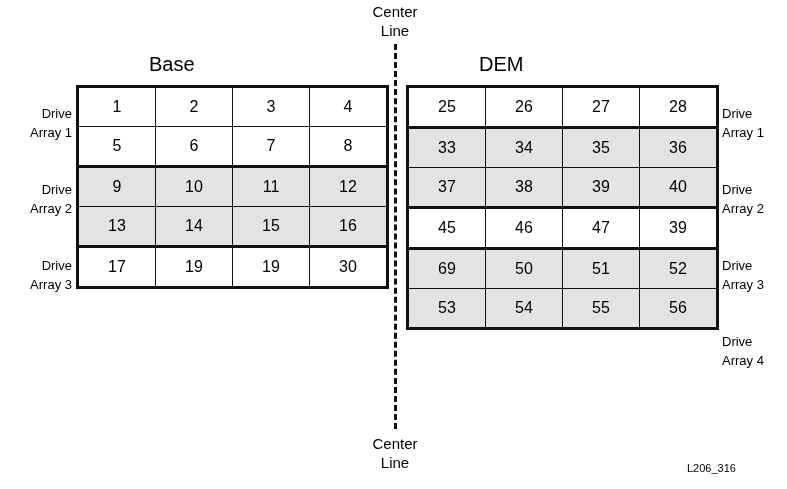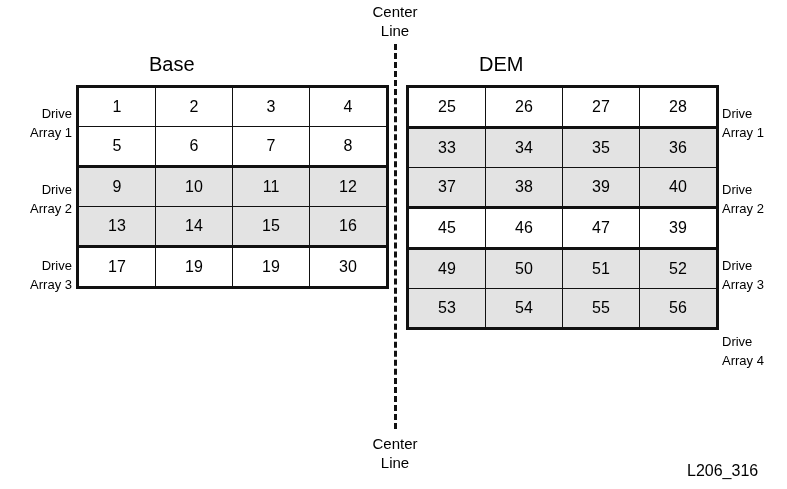--- a/index.html
+++ b/index.html
@@ -85,21 +85,21 @@
     width: 72px;
   }
   .array-label.left  { text-align: right; left: 0px; }
   .array-label.right { text-align: left;  left: 722px; }
 
   
   #figure-code {
     position: absolute;
     left: 687px;
     top: 462px;
-    font-size: 16px;
+    font-size: 11px;
   }
 </style>
 </head>
 <body>
 
 <div id="center-line-top-label">
   <div>Center</div>
   <div>Line</div>
 </div>
 
@@ -168,21 +168,21 @@
         <td class="shaded">39</td>
         <td class="shaded">40</td>
       </tr>
       <tr class="group-end">
         <td>45</td>
         <td>46</td>
         <td>47</td>
         <td>39</td>
       </tr>
       <tr class="group-start">
-        <td class="shaded">49</td>
+        <td class="shaded">69</td>
         <td class="shaded">50</td>
         <td class="shaded">51</td>
         <td class="shaded">52</td>
       </tr>
       <tr class="group-end">
         <td class="shaded">53</td>
         <td class="shaded">54</td>
         <td class="shaded">55</td>
         <td class="shaded">56</td>
       </tr>

